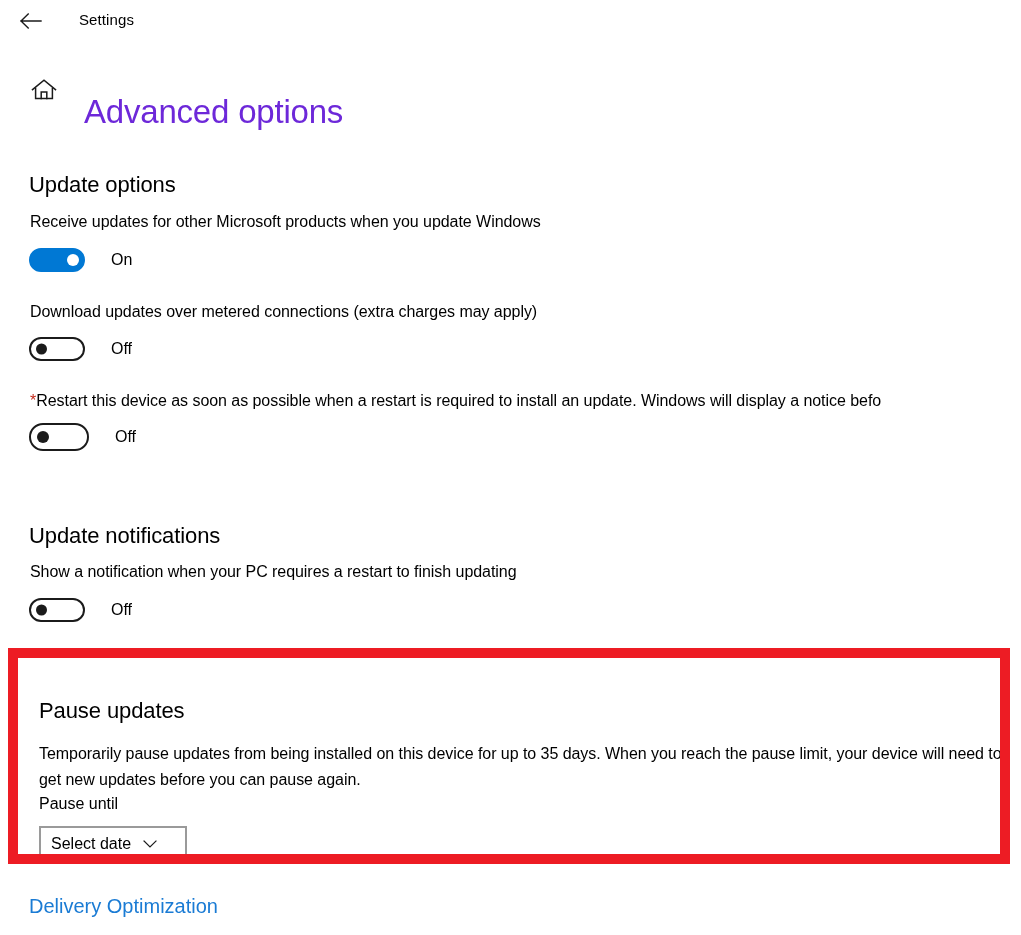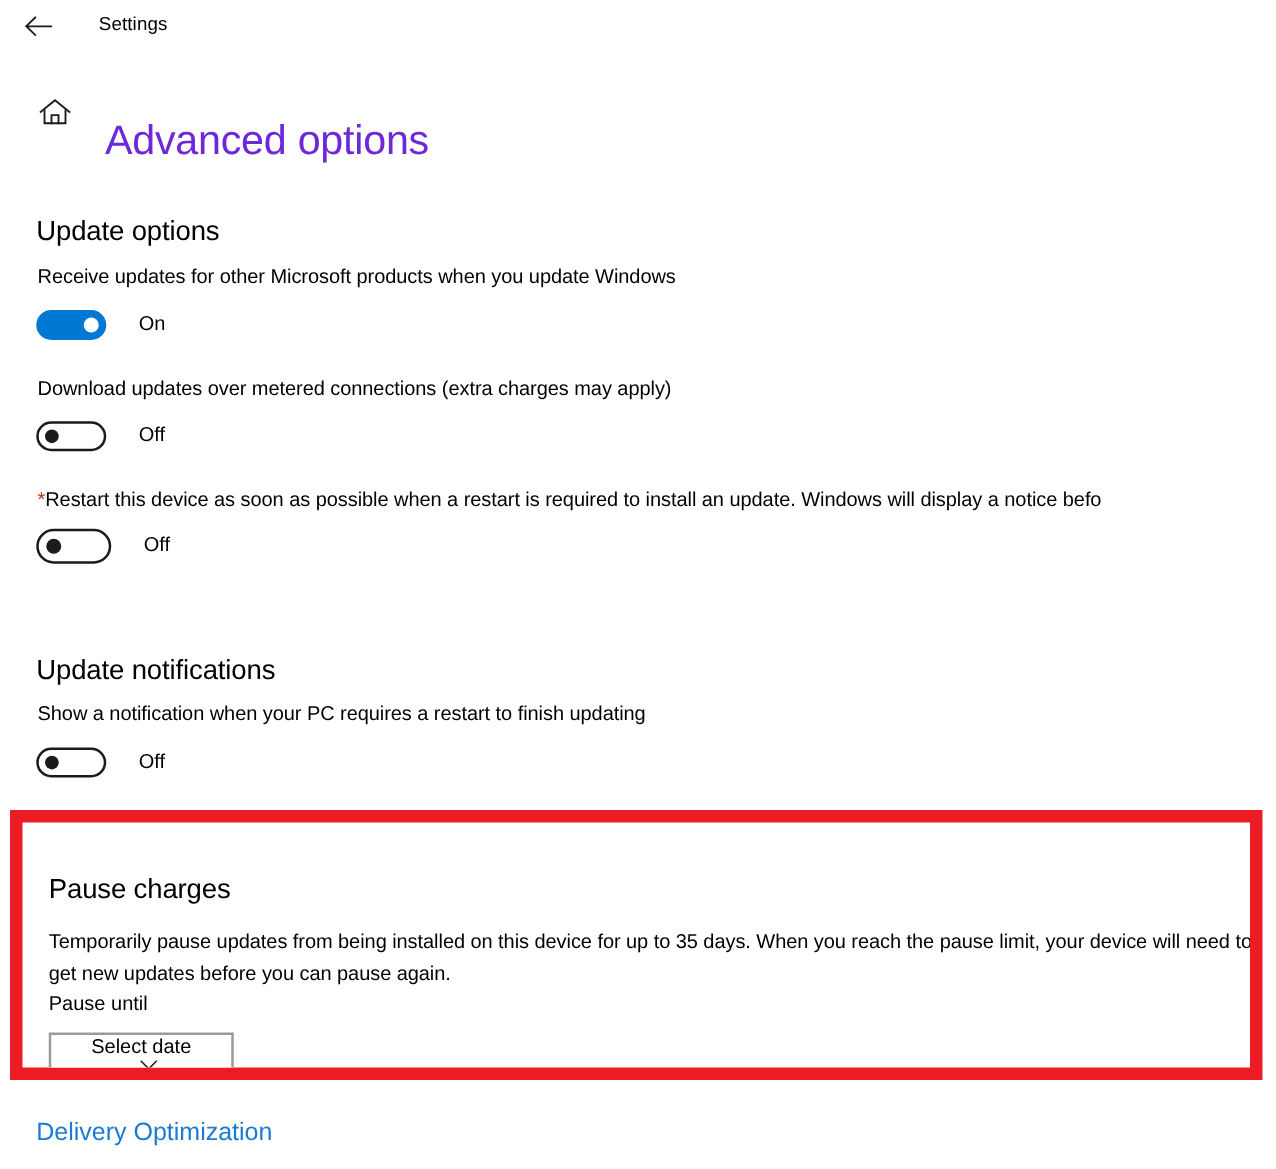--- a/index.html
+++ b/index.html
@@ -231,21 +231,20 @@
     top: 168px;
     width: 148px;
     height: 36px;
     box-sizing: border-box;
     border: 2px solid #9a9a9a;
     background: #ffffff;
     display: flex;
     align-items: center;
     padding: 0 10px;
     cursor: default;
-    flex-direction: column;
   }
   .date-select .ds-text {
     font-size: 16px;
     line-height: 20px;
     color: #000000;
     white-space: nowrap;
   }
   .date-select .ds-chevron {
     margin-left: 12px;
     display: flex;
@@ -328,21 +327,21 @@
 
   <div class="toggle-row" style="top:597px;">
     <span class="switch off">
       <span class="knob"></span>
     </span>
     <span class="toggle-state">Off</span>
   </div>
 
   <div class="pause-box">
     <div class="pause-inner">
-      <h2 class="pause-heading">Pause charges</h2>
+      <h2 class="pause-heading">Pause updates</h2>
       <p class="pause-desc">Temporarily pause updates from being installed on this device for up to 35 days. When you reach the pause limit, your device will need to get new updates before you can pause again.</p>
       <div class="pause-until-label">Pause until</div>
       <div class="date-select">
         <span class="ds-text">Select date</span>
         <span class="ds-chevron">
           <svg width="14" height="9" viewBox="0 0 14 9" fill="none" xmlns="http://www.w3.org/2000/svg">
             <path d="M1 1L7 7L13 1" stroke="#1b1b1b" stroke-width="1.2" stroke-linecap="square"></path>
           </svg>
         </span>
       </div>

